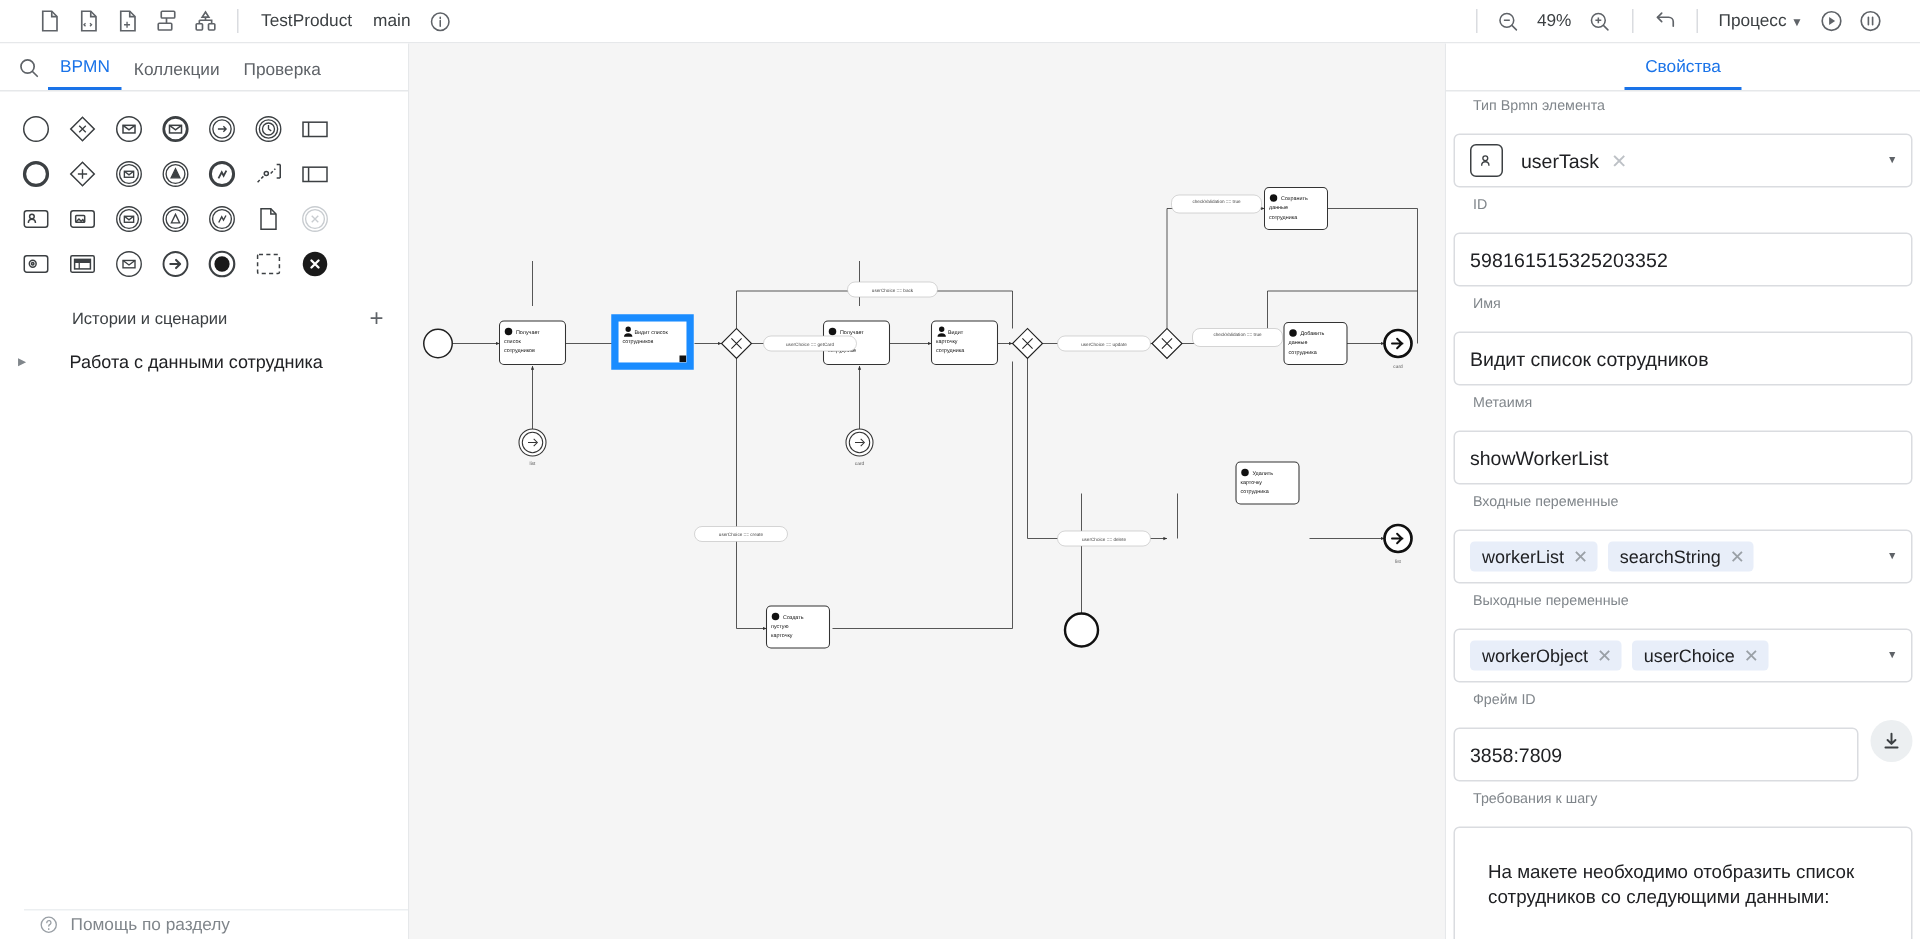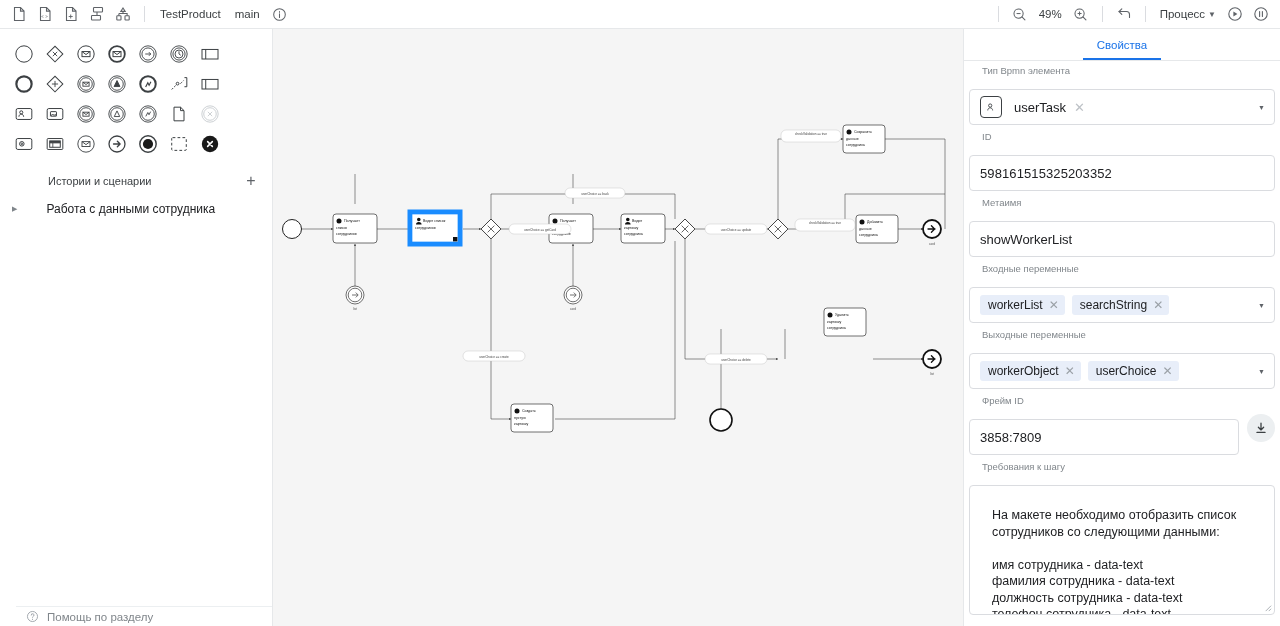--- a/index.html
+++ b/index.html
@@ -12,21 +12,21 @@
     -webkit-font-smoothing: antialiased;
   }
   #app { position: relative; width: 1280px; height: 626px; display: flex; flex-direction: column; }
 
   
   .topbar {
     height: 29px; min-height: 29px;
     display: flex; align-items: center;
     background: #ffffff;
     border-bottom: 1px solid #e6e8ea;
-    padding: 0 6px;
+    padding: 0 20px;
   }
   .tb-icon {
     width: 26px; height: 24px;
     display: flex; align-items: center; justify-content: center;
     color: #5f6368; cursor: pointer;
   }
   .tb-sep { width: 1px; height: 16px; background: #dadce0; margin: 0 8px; }
   .tb-text {
     font-size: 11.5px; color: #3c4043; padding: 0 7px; cursor: pointer;
     white-space: nowrap;
@@ -267,20 +267,31 @@
       <svg width="16" height="16" viewBox="0 0 16 16" fill="none" stroke="#5f6368" stroke-width="1.1">
         <circle cx="8" cy="8" r="6.2"></circle>
           <path d="M6.6 5.5v5M9.4 5.5v5" stroke-linecap="round"></path>
       </svg>
     </div>
   </div>
 
   <div class="body">
 
     <div class="sidebar">
+      <div class="side-tabs">
+        <div class="search-ic">
+          <svg width="15" height="15" viewBox="0 0 16 16" fill="none" stroke="#5f6368" stroke-width="1.2">
+            <circle cx="6.8" cy="6.8" r="4.7"></circle>
+              <path d="M10.3 10.3l3.4 3.4" stroke-linecap="round"></path>
+          </svg>
+        </div>
+        <div class="side-tab active">BPMN</div>
+        <div class="side-tab">Коллекции</div>
+        <div class="side-tab">Проверка</div>
+      </div>
 
       <div class="palette">
 
         <div class="pal-row">
           <div class="pal-cell">
             <svg width="20" height="20" viewBox="0 0 22 22" fill="none" stroke="#3c4043" stroke-width="1.1">
                 <circle cx="11" cy="11" r="9"></circle>
               </svg>
           </div>
           <div class="pal-cell">
@@ -698,20 +709,26 @@
           </div>
         </div>
 
         <div class="field">
           <div class="field-label">ID</div>
           <div class="field-box">
             <span class="field-val mono">598161515325203352</span>
           </div>
         </div>
 
+        <div class="field">
+          <div class="field-label">Имя</div>
+          <div class="field-box">
+            <span class="field-val">Видит список сотрудников</span>
+          </div>
+        </div>
 
         <div class="field">
           <div class="field-label">Метаимя</div>
           <div class="field-box">
             <span class="field-val">showWorkerList</span>
           </div>
         </div>
 
         <div class="field">
           <div class="field-label">Входные переменные</div>

